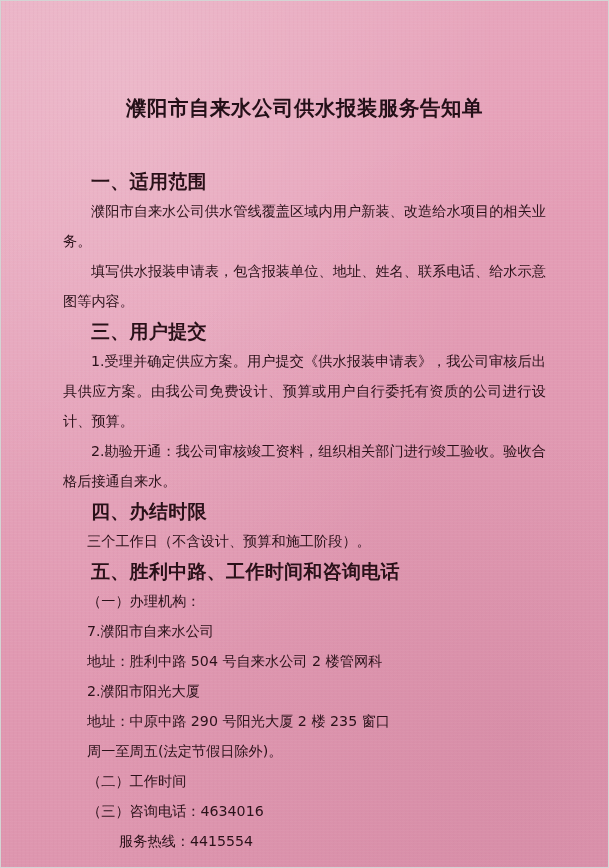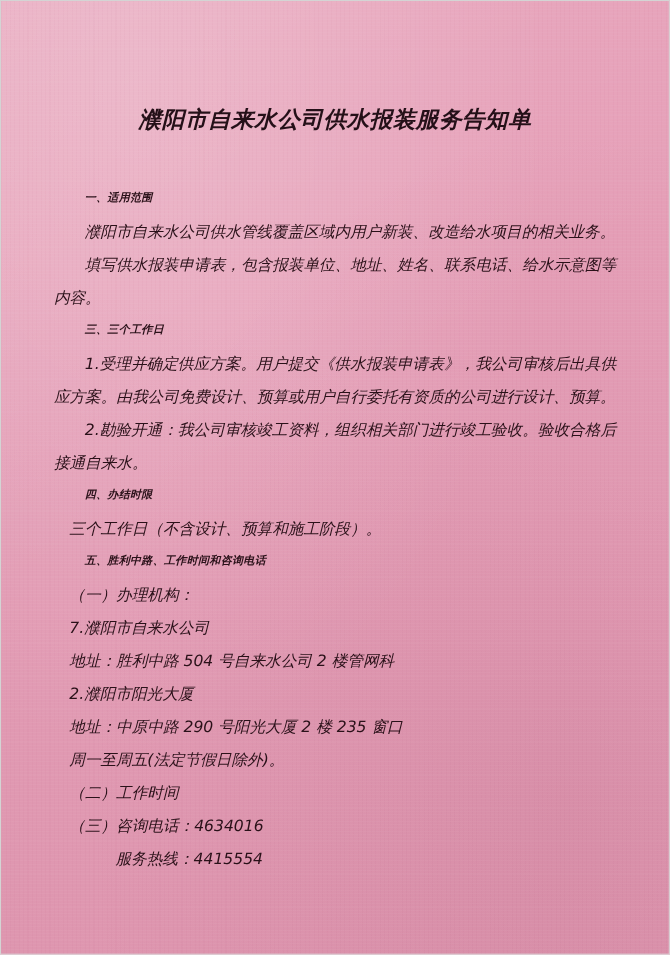--- a/index.html
+++ b/index.html
@@ -34,23 +34,22 @@
       repeating-linear-gradient(0deg, rgba(255,255,255,0.035) 0px, rgba(255,255,255,0.035) 1px, rgba(0,0,0,0.0) 1px, rgba(0,0,0,0.0) 3px),
       repeating-linear-gradient(90deg, rgba(180,90,125,0.05) 0px, rgba(180,90,125,0.05) 1px, rgba(0,0,0,0.0) 1px, rgba(0,0,0,0.0) 4px);
     opacity: 0.9;
   }
   .content {
     position: absolute;
     left: 0;
     top: 0;
     right: 0;
     bottom: 0;
-    padding: 0 48px;
+    padding: 0 62px;
     box-sizing: border-box;
-    font-style: italic;
   }
   .doc-title {
     margin: 0;
     padding-top: 94px;
     text-align: center;
     font-family: "DejaVu Sans", sans-serif;
     font-weight: bold;
     font-size: 20.5px;
     letter-spacing: 0.5px;
     color: #241018;
@@ -58,32 +57,32 @@
   }
   .body-block {
     margin-top: 44px;
     font-size: 14.2px;
     line-height: 30px;
     color: #2a1119;
   }
   .sec-head {
     font-weight: bold;
     margin-left: 28px;
-    font-size: 10px;
+    font-size: 19px;
     letter-spacing: 0.3px;
   }
   .para {
     text-indent: 28px;
     text-align: justify;
   }
   .para-flat {
     text-indent: 0;
   }
   .indent-1 {
-    margin-left: 14px;
+    margin-left: 24px;
   }
   .indent-2 {
     margin-left: 56px;
   }
 </style>
 </head>
 <body>
 
 <div class="page">
   <div class="paper-texture"></div>
@@ -92,21 +91,21 @@
 
     <h1 class="doc-title">濮阳市自来水公司供水报装服务告知单</h1>
 
     <div class="body-block">
 
       <div class="sec-head">一、适用范围</div>
       <div class="para">濮阳市自来水公司供水管线覆盖区域内用户新装、改造给水项目的相关业务。</div>
 
       <div class="para">填写供水报装申请表，包含报装单位、地址、姓名、联系电话、给水示意图等内容。</div>
 
-      <div class="sec-head">三、三个工作日</div>
+      <div class="sec-head">三、用户提交</div>
       <div class="para">1.受理并确定供应方案。用户提交《供水报装申请表》，我公司审核后出具供应方案。由我公司免费设计、预算或用户自行委托有资质的公司进行设计、预算。</div>
       <div class="para">2.勘验开通：我公司审核竣工资料，组织相关部门进行竣工验收。验收合格后接通自来水。</div>
 
       <div class="sec-head">四、办结时限</div>
       <div class="para para-flat indent-1">三个工作日（不含设计、预算和施工阶段）。</div>
 
       <div class="sec-head">五、胜利中路、工作时间和咨询电话</div>
       <div class="para para-flat indent-1">（一）办理机构：</div>
       <div class="para para-flat indent-1">7.濮阳市自来水公司</div>
       <div class="para para-flat indent-1">地址：胜利中路 504 号自来水公司 2 楼管网科</div>

